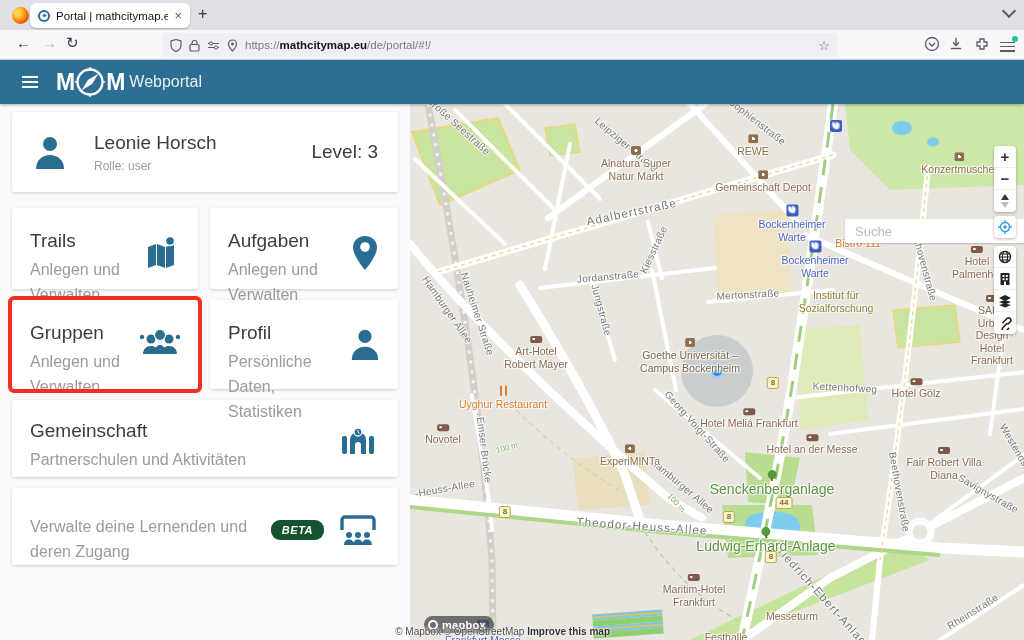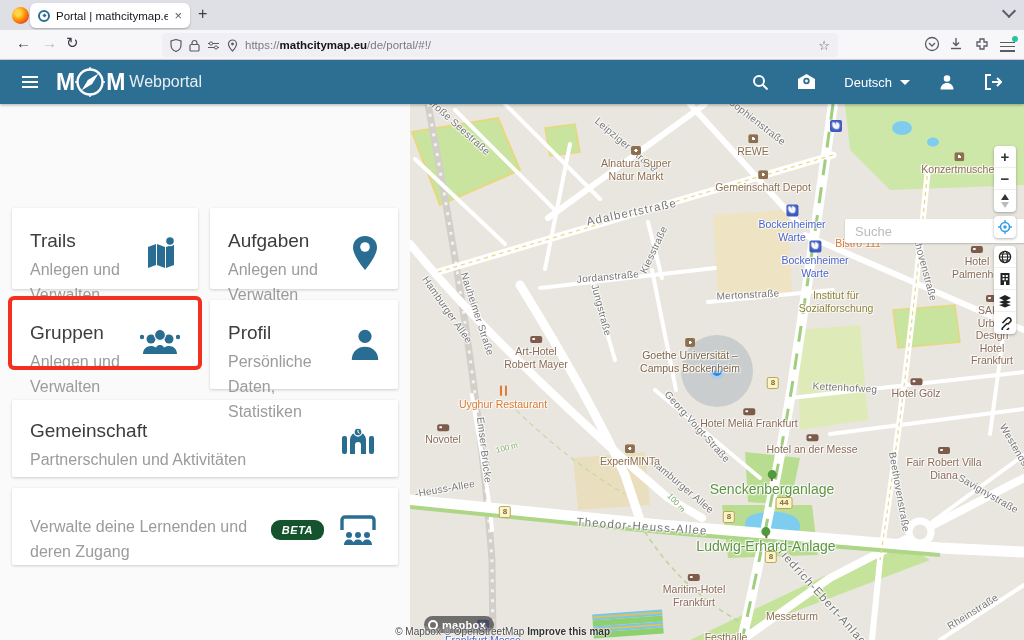--- a/index.html
+++ b/index.html
@@ -173,47 +173,35 @@
     <svg width="36" height="36" viewBox="0 0 36 36">
       <circle cx="18" cy="18" r="12.5" fill="none" stroke="#fff" stroke-width="2.4"></circle>
       <g transform="rotate(45 18 18)">
           <polygon points="18,6 21,18 18,30 15,18" fill="#fff"></polygon>
         </g>
       <path d="M18 3v3M18 30v3M3 18h3M30 18h3" stroke="#fff" stroke-width="1.4"></path>
     </svg>
     <span class="m">M</span>
     <span class="logo-sub">Webportal</span>
   </div>
-  <div class="appbar-right">
-    <svg width="17" height="17" viewBox="0 0 17 17">
-        <circle cx="7" cy="7" r="5" fill="none" stroke="#fff" stroke-width="2"></circle>
-        <path d="M11 11l4.5 4.5" stroke="#fff" stroke-width="2"></path>
-      </svg>
-    <svg width="19" height="16" viewBox="0 0 19 16">
-        <path d="M1 5 9.5 0 18 5v10H1Z" fill="#fff"></path>
-        <circle cx="9.5" cy="7" r="3.2" fill="#2d6e93"></circle>
-        <circle cx="9.5" cy="7" r="1.4" fill="#fff"></circle>
-      </svg>
-    <div class="lang">
-      <span>Deutsch</span>
-      <span class="caret"></span>
-    </div>
-    <svg width="18" height="18" viewBox="0 0 36 36">
-        <circle cx="18" cy="11" r="6.5" fill="#fff"></circle>
-        <path d="M5 33c0-8 6-13 13-13s13 5 13 13Z" fill="#fff"></path>
-      </svg>
-    <svg width="18" height="16" viewBox="0 0 18 16">
-        <path d="M7 1H2v14h5" fill="none" stroke="#fff" stroke-width="2"></path>
-        <path d="M8 8h8M13 4l4 4-4 4" fill="none" stroke="#fff" stroke-width="2"></path>
-      </svg>
-  </div>
 </div>
 
 <div class="panel">
 
+  <div class="card usercard">
+    <svg width="36" height="38" viewBox="0 0 36 38" class="icon-blue">
+        <circle cx="18" cy="11" r="7" fill="#2a6d92"></circle>
+        <path d="M4 36c0-9 6.5-14 14-14s14 5 14 14Z" fill="#2a6d92"></path>
+      </svg>
+    <div>
+      <div class="user-name">Leonie Horsch</div>
+      <div class="user-role">Rolle: user</div>
+    </div>
+    <div class="user-level">Level: 3</div>
+  </div>
 
   <div class="card tile" style="left:12px; top:104px; width:186px; height:81px;">
     <div class="txt">
       <div class="card-title">Trails</div>
       <div class="card-sub">Anlegen und Verwalten</div>
     </div>
     <svg class="ic" width="38" height="38" viewBox="0 0 38 38">
       <path d="M4 13 12 10 12 31 4 34Z M13 10 21 13 21 34 13 31Z M22 13 30 10 30 31 22 34Z" fill="#2a6d92"></path>
       <circle cx="26" cy="7" r="4.5" fill="#2a6d92" stroke="#fff" stroke-width="1.5"></circle>
       <path d="M26 12l-2.5 5h5Z" fill="#2a6d92"></path>
@@ -224,21 +212,21 @@
     <div class="txt">
       <div class="card-title">Aufgaben</div>
       <div class="card-sub">Anlegen und Verwalten</div>
     </div>
     <svg class="ic" width="34" height="38" viewBox="0 0 34 38">
       <path d="M17 2C9.8 2 5 7.2 5 13.5 5 22 17 36 17 36S29 22 29 13.5C29 7.2 24.2 2 17 2Z" fill="#2a6d92"></path>
       <circle cx="17" cy="13" r="4.8" fill="#fff"></circle>
     </svg>
   </div>
 
-  <div class="card tile highlight" style="left:12px; top:196px; width:186px; height:66px;">
+  <div class="card tile highlight" style="left:12px; top:196px; width:186px; height:89px;">
     <div class="txt">
       <div class="card-title">Gruppen</div>
       <div class="card-sub">Anlegen und Verwalten</div>
     </div>
     <svg class="ic" width="44" height="34" viewBox="0 0 44 34">
       <circle cx="13" cy="13" r="4.5" fill="#2a6d92"></circle>
         <circle cx="31" cy="13" r="4.5" fill="#2a6d92"></circle>
       <circle cx="22" cy="9" r="5.5" fill="#2a6d92" stroke="#fff" stroke-width="1.2"></circle>
       <path d="M5 28c0-5 3.5-8 8-8 2 0 3.7.6 5 1.6C19.2 19.5 20.5 19 22 19s2.8.5 4 2.6c1.3-1 3-1.6 5-1.6 4.5 0 8 3 8 8Z" fill="#2a6d92"></path>
       <circle cx="4" cy="11" r="2.2" fill="#2a6d92"></circle>

